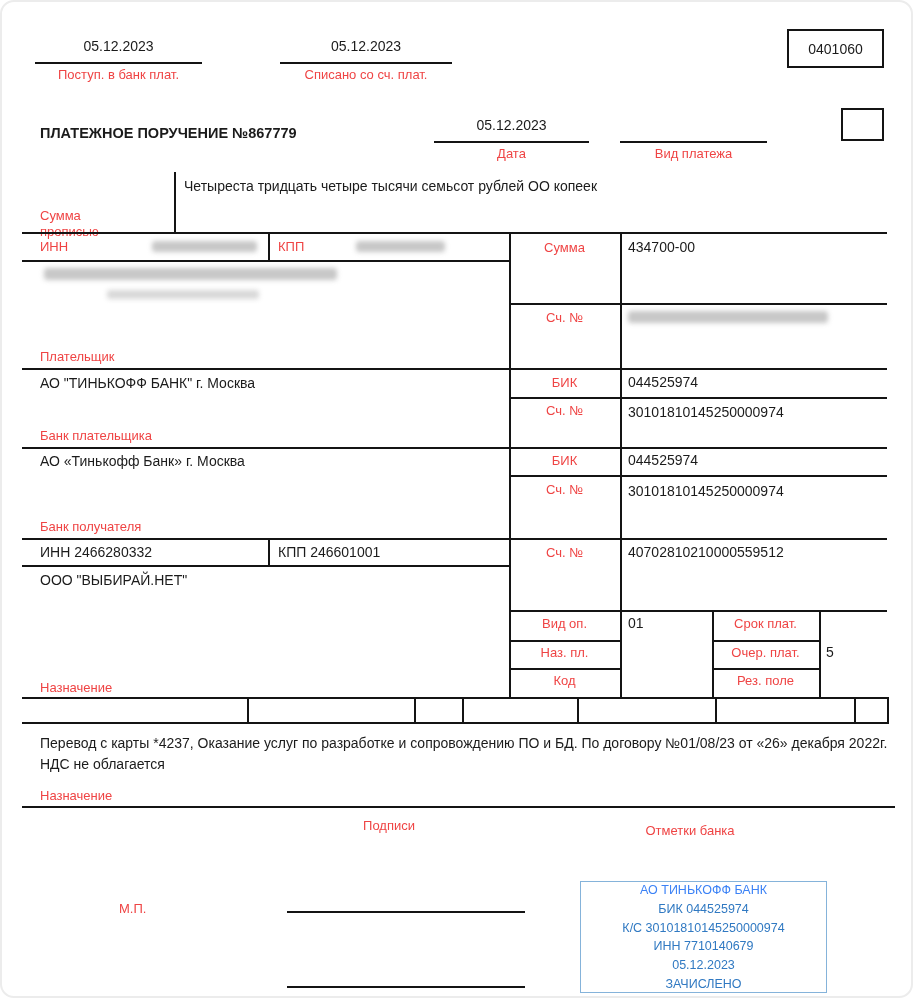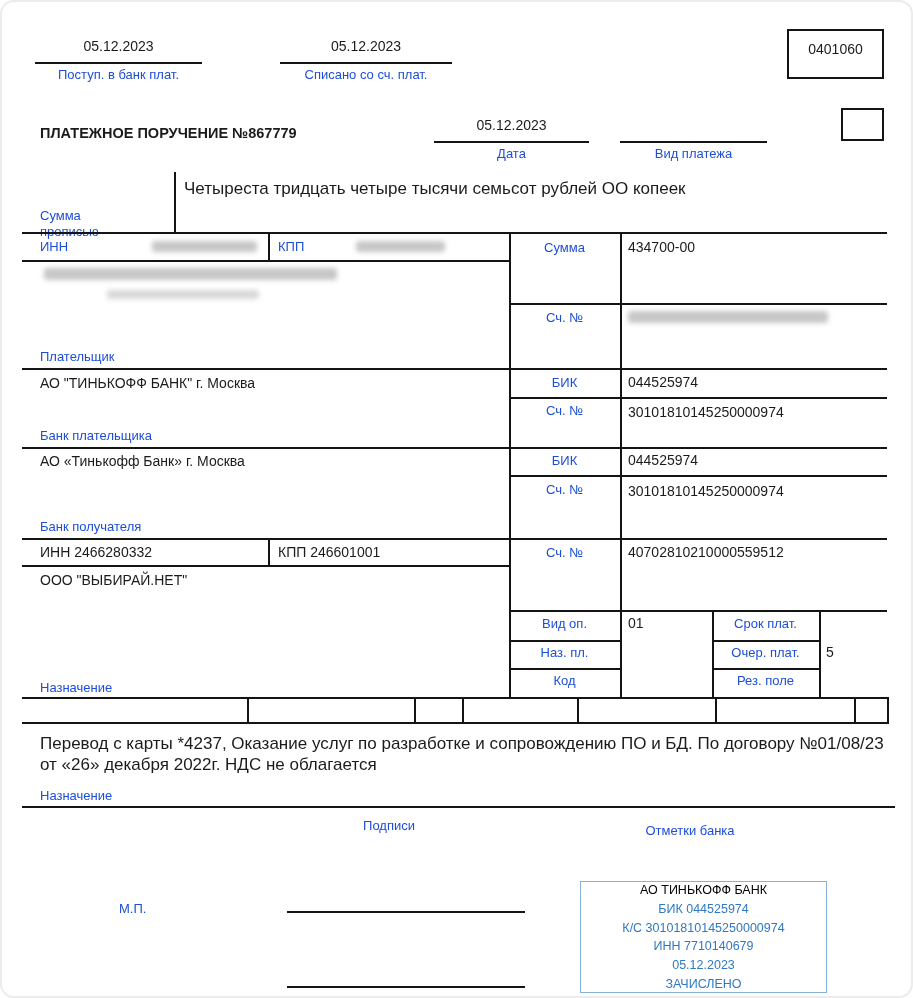--- a/index.html
+++ b/index.html
@@ -1,28 +1,28 @@
 <!DOCTYPE html>
 <html lang="ru"><head>
 <meta charset="utf-8">
 <style>
   html,body{margin:0;padding:0;background:#fff;}
   .page{
     position:relative;width:913px;height:998px;background:#ffffff;
     border:2px solid #ececec;border-radius:14px;box-sizing:border-box;
     font-family:"Liberation Sans","DejaVu Sans",sans-serif;color:#1b1b1b;overflow:hidden;
   }
-  .t{position:absolute;font-size:17px;line-height:1.25;white-space:nowrap;}
+  .t{position:absolute;font-size:14px;line-height:1.25;white-space:nowrap;}
   .wrap{white-space:normal;}
   .c{text-align:center;}
   .b{font-weight:bold;}
   .hl{position:absolute;height:2px;background:#141414;}
   .vl{position:absolute;width:2px;background:#141414;}
   .box{position:absolute;border:2px solid #141414;box-sizing:border-box;}
-  .lbl{font-size:13px;color:#1d4ed8;}
+  .lbl{font-size:13px;color:#ef4444;}
   .val{font-size:14px;}
   .redact{position:absolute;background:#8f8f8f;border-radius:3px;filter:blur(2.5px);opacity:.5;}
   .stamp{
     position:absolute;left:578px;top:879px;width:247px;height:112px;
     border:1.5px solid #85b3da;box-sizing:border-box;
     display:flex;flex-direction:column;justify-content:center;gap:2.5px;
     text-align:center;font-size:12.5px;line-height:1.3;
   }
   .stamp div{color:#3079c2;}
 </style>
@@ -32,21 +32,21 @@
 <div class="page">
 
   <div class="t val c" style="left:33px;top:36px;width:167px;">05.12.2023</div>
   <div class="hl" style="left:33px;top:60px;width:167px;"></div>
   <div class="t lbl c" style="left:33px;top:65px;width:167px;">Поступ. в банк плат.</div>
 
   <div class="t val c" style="left:278px;top:36px;width:172px;">05.12.2023</div>
   <div class="hl" style="left:278px;top:60px;width:172px;"></div>
   <div class="t lbl c" style="left:278px;top:65px;width:172px;">Списано со сч. плат.</div>
 
-  <div class="box" style="left:785px;top:27px;width:97px;height:50px;">
+  <div class="box" style="left:785px;top:27px;width:97px;height:39px;">
     <div class="t val c" style="left:0;top:10px;width:93px;">0401060</div>
   </div>
 
   <div class="t b" style="left:38px;top:122px;font-size:14.5px;text-align:right;">ПЛАТЕЖНОЕ ПОРУЧЕНИЕ №867779</div>
 
   <div class="t val c" style="left:432px;top:115px;width:155px;">05.12.2023</div>
   <div class="hl" style="left:432px;top:139px;width:155px;"></div>
   <div class="t lbl c" style="left:432px;top:144px;width:155px;">Дата</div>
 
   <div class="hl" style="left:618px;top:139px;width:147px;"></div>
@@ -141,21 +141,21 @@
   <div class="hl" style="left:20px;top:804px;width:873px;"></div>
 
   <div class="t lbl c" style="left:287px;top:816px;width:200px;">Подписи</div>
   <div class="t lbl c" style="left:588px;top:821px;width:200px;">Отметки банка</div>
 
   <div class="t lbl" style="left:117px;top:899px;">М.П.</div>
   <div class="hl" style="left:285px;top:909px;width:238px;"></div>
   <div class="hl" style="left:285px;top:984px;width:238px;"></div>
 
   <div class="stamp" style="border-color: rgb(133, 179, 218);">
-    <div style="color: #000000;">АО ТИНЬКОФФ БАНК</div>
+    <div style="color: #3b82f6;">АО ТИНЬКОФФ БАНК</div>
     <div style="color: rgb(48, 121, 194);">БИК 044525974</div>
     <div style="color: rgb(48, 121, 194);">К/С 30101810145250000974</div>
     <div style="color: rgb(48, 121, 194);">ИНН 7710140679</div>
     <div style="color: rgb(48, 121, 194);">05.12.2023</div>
     <div style="color: rgb(48, 121, 194);">ЗАЧИСЛЕНО</div>
   </div>
 
 </div>
 
 </body></html>

